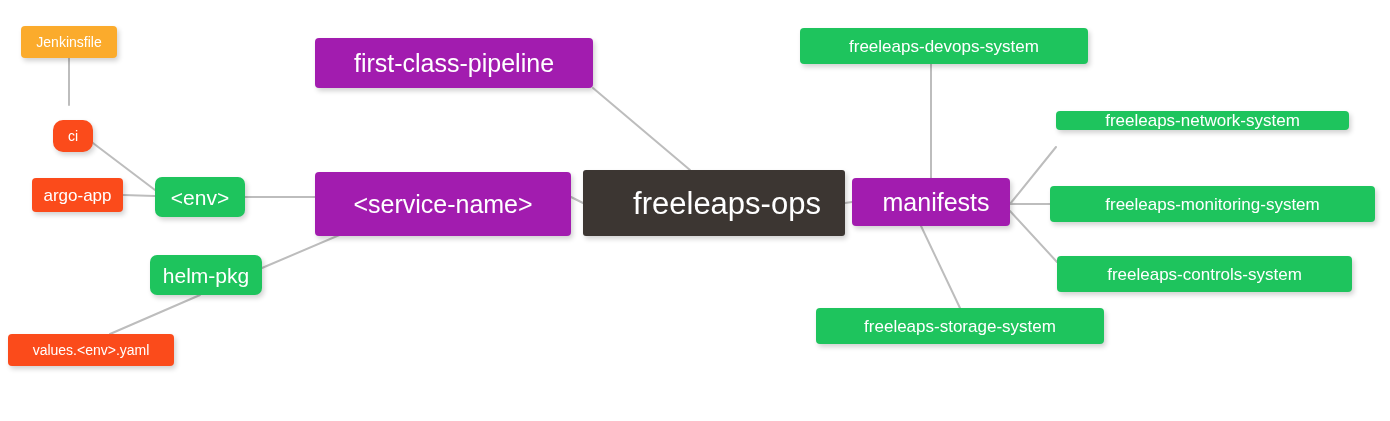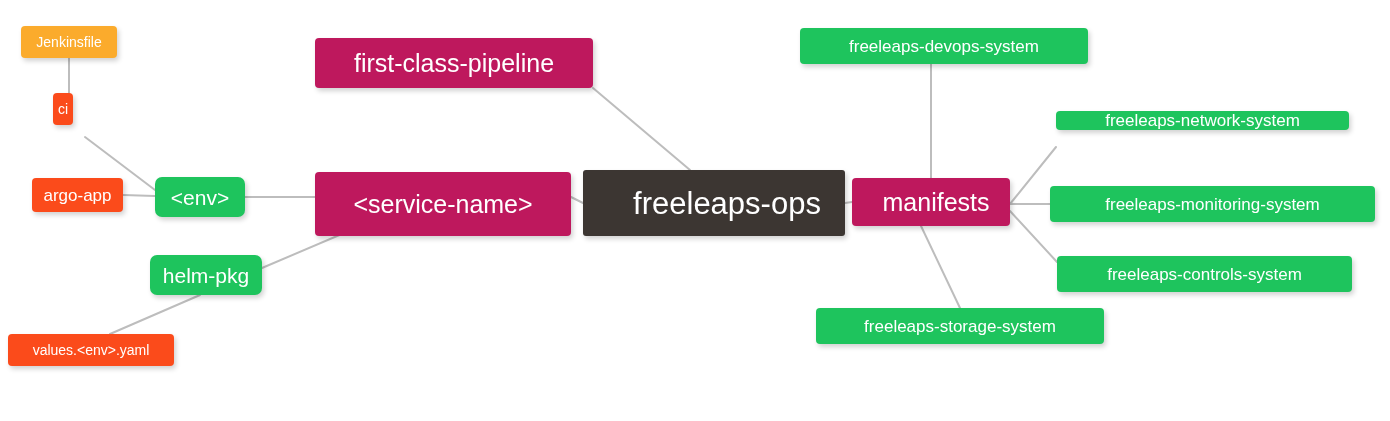--- a/index.html
+++ b/index.html
@@ -32,21 +32,21 @@
     box-shadow: 2px 3px 5px rgba(0,0,0,0.18);
     line-height: 1;
     padding: 0 10px;
   }
   .lvl-root {
     background: #3c3632;
     font-size: 31px;
     border-radius: 3px;
     padding-left: 36px;
   }
-  .lvl-blue   { background: #be185d; }
+  .lvl-blue   { background: #a21caf; }
   .lvl-green  { background: #1ec45d; }
   .lvl-orange { background: #fbab2c; }
   .lvl-red    { background: #fb4b1b; }
   .sz-xl  { font-size: 31px; }
   .sz-lg  { font-size: 25px; }
   .sz-md  { font-size: 21px; border-radius: 7px; }
   .sz-sm  { font-size: 17px; }
   .sz-xs  { font-size: 14px; }
   .node-label { display:block; }
 </style>
@@ -100,21 +100,21 @@
       </div>
       <div class="node lvl-green sz-sm" style="left: 1057px; top: 256px; width: 295px; height: 36px;">
         <span class="node-label">freeleaps-controls-system</span>
       </div>
       <div class="node lvl-green sz-sm" style="left: 816px; top: 308px; width: 288px; height: 36px;">
         <span class="node-label">freeleaps-storage-system</span>
       </div>
       <div class="node lvl-orange sz-xs" style="left: 21px; top: 26px; width: 96px; height: 32px;">
         <span class="node-label">Jenkinsfile</span>
       </div>
-      <div class="node lvl-red sz-xs" style="left: 53px; top: 93px; width: 20px; height: 32px;">
+      <div class="node lvl-red sz-xs" style="left: 53px; top: 120px; width: 40px; height: 32px; border-radius: 10px;">
         <span class="node-label">ci</span>
       </div>
       <div class="node lvl-red sz-sm" style="left: 32px; top: 178px; width: 91px; height: 34px;">
         <span class="node-label">argo-app</span>
       </div>
       <div class="node lvl-red sz-xs" style="left: 8px; top: 334px; width: 166px; height: 32px;">
         <span class="node-label">values.&lt;env&gt;.yaml</span>
       </div>
     </div>
 </div>

